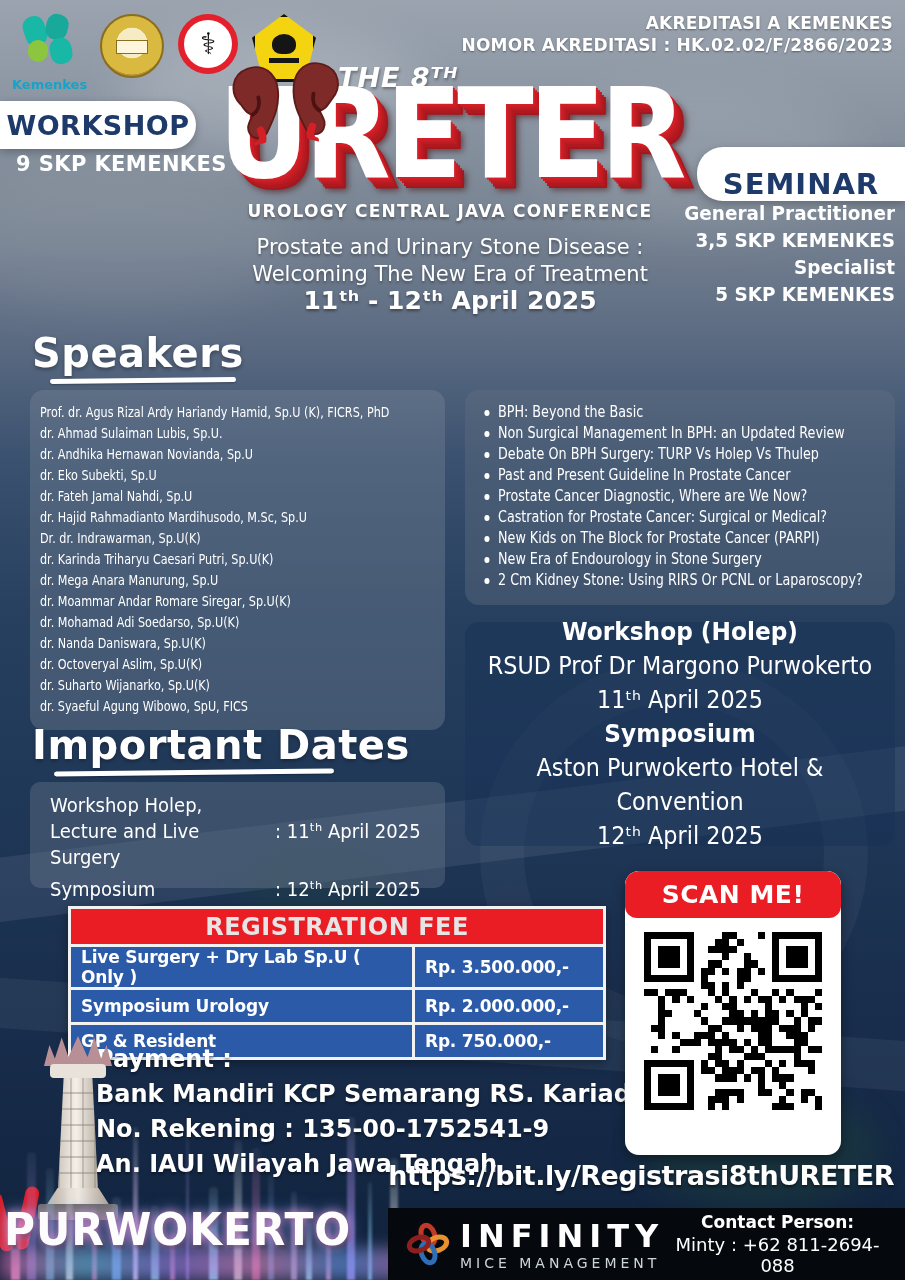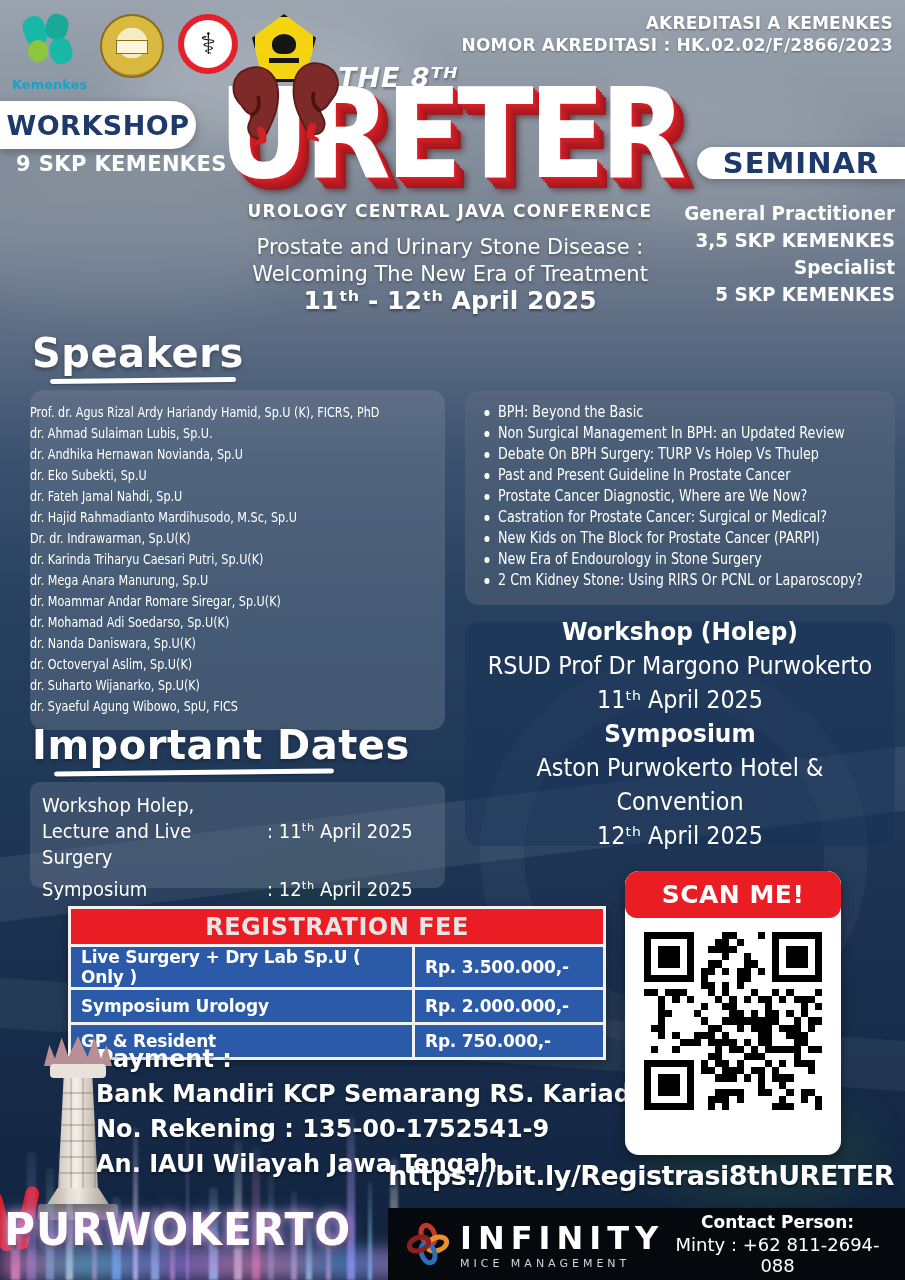--- a/index.html
+++ b/index.html
@@ -28,67 +28,67 @@
   .logo-idi::before{content:"";position:absolute;inset:6px;background:#fff;border-radius:50%;}
   .logo-idi span{position:relative;color:#111;font-size:30px;line-height:1;}
   .logo-iaui{width:58px;height:62px;background:#f4d410;border:3px solid #111;clip-path:polygon(50% 0,100% 35%,82% 100%,18% 100%,0 35%);display:flex;flex-direction:column;align-items:center;justify-content:center;}
   .logo-iaui .blob{width:24px;height:20px;background:#151515;border-radius:50% 50% 40% 40%;}
   .logo-iaui .bar{width:30px;height:5px;background:#151515;margin-top:4px;}
   .accreditation{position:absolute;right:12px;top:12px;text-align:right;font-weight:bold;font-size:17px;line-height:22px;letter-spacing:.2px;text-shadow:0 1px 2px rgba(0,0,0,.4);}
   
   .workshop-pill{position:absolute;left:0;top:101px;width:196px;height:48px;background:#fff;border-radius:0 26px 26px 0;display:flex;align-items:center;justify-content:center;box-shadow:0 3px 8px rgba(0,0,0,.25);}
   .workshop-pill span{color:#1d3a6b;font-weight:bold;font-size:27px;letter-spacing:.5px;}
   .workshop-skp{position:absolute;left:16px;top:152px;font-weight:bold;font-size:21px;letter-spacing:.4px;}
-  .seminar-pill{position:absolute;left:697px;top:147px;width:208px;height:32px;background:#fff;border-radius:26px 0 0 26px;display:flex;align-items:center;justify-content:center;box-shadow:0 3px 8px rgba(0,0,0,.25);}
+  .seminar-pill{position:absolute;left:697px;top:147px;width:208px;height:54px;background:#fff;border-radius:26px 0 0 26px;display:flex;align-items:flex-end;justify-content:center;box-shadow:0 3px 8px rgba(0,0,0,.25);}
   .seminar-pill span{color:#1d3a6b;font-weight:bold;font-size:29px;letter-spacing:1px;}
   .seminar-lines{position:absolute;right:10px;top:200px;width:240px;text-align:right;font-weight:bold;font-size:20px;line-height:27px;transform:scaleX(.92);transform-origin:right top;}
   
   .the8{position:absolute;left:338px;top:62px;font-style:italic;font-weight:bold;font-size:27px;letter-spacing:1px;text-shadow:1px 2px 3px rgba(0,0,0,.35);}
   .wordmark{position:absolute;left:185px;top:72px;width:530px;text-align:center;}
   .wordmark .word{font-weight:900;font-size:112px;line-height:1.1;letter-spacing:-5px;color:#fff;transform:scaleY(1.12);display:inline-block;
     text-shadow:2px 2px 0 #d41f27,4px 4px 0 #c81d24,6px 6px 0 #bc1b22,8px 8px 0 #b01920,10px 10px 0 #a4171e,12px 12px 6px rgba(60,0,0,.55);}
   .kidney{position:absolute;width:58px;height:80px;}
   .conference{position:absolute;left:185px;top:201px;width:530px;text-align:center;font-weight:bold;font-size:17px;letter-spacing:1.2px;text-shadow:0 2px 3px rgba(0,0,0,.35);}
   .subtitle{position:absolute;left:185px;top:234px;width:530px;text-align:center;font-size:21px;line-height:27px;text-shadow:0 2px 3px rgba(0,0,0,.35);}
   .maindate{position:absolute;left:185px;top:286px;width:530px;text-align:center;font-weight:bold;font-size:25px;text-shadow:0 2px 3px rgba(0,0,0,.4);}
   
   .h-section{font-weight:bold;font-size:40px;letter-spacing:.5px;text-shadow:0 2px 4px rgba(0,0,0,.35);}
   .underline{height:5px;background:#fff;border-radius:3px;transform:rotate(-.6deg);box-shadow:0 1px 2px rgba(0,0,0,.3);}
   .panel{position:absolute;border-radius:14px;}
-  .speakers-panel{left:30px;top:390px;width:415px;height:340px;background:rgba(120,134,152,.38);padding:12px 0;box-sizing:border-box;}
+  .speakers-panel{left:30px;top:390px;width:415px;height:340px;background:rgba(120,134,152,.38);padding:12px 10px;box-sizing:border-box;}
   .speakers-list{list-style:none;margin:0;padding:0;width:484px;transform:scaleX(.8);transform-origin:left top;font-size:14px;line-height:21px;}
   .topics-panel{left:465px;top:390px;width:430px;height:215px;background:rgba(96,110,128,.42);padding:12px 16px;box-sizing:border-box;}
   .topics-list{list-style:none;margin:0;padding:0;width:470px;transform:scaleX(.85);transform-origin:left top;font-size:15px;line-height:21px;}
   .topics-list li{padding-left:20px;position:relative;}
   .topics-list li::before{content:"";position:absolute;left:4px;top:8px;width:6px;height:6px;border-radius:50%;background:#fff;}
   .venue-panel{left:465px;top:622px;width:430px;height:224px;background:rgba(22,48,86,.45);display:flex;align-items:center;justify-content:center;text-align:center;}
   .venue-inner{width:452px;transform:scaleX(.93);transform-origin:center;font-size:24px;line-height:34px;}
   .venue-inner .b{font-weight:bold;font-size:25px;}
-  .dates-panel{left:30px;top:782px;width:415px;height:106px;background:rgba(120,134,152,.32);border-radius:10px;padding:10px 12px;box-sizing:border-box;}
+  .dates-panel{left:30px;top:782px;width:415px;height:106px;background:rgba(120,134,152,.32);border-radius:10px;padding:10px 20px;box-sizing:border-box;}
   .dates-grid{width:434px;transform:scaleX(.9);transform-origin:left top;display:grid;grid-template-columns:250px 184px;font-size:20px;line-height:26px;row-gap:6px;align-items:center;}
   .dates-grid .lbl{white-space:pre-line;}
   
   .reg-table{position:absolute;left:68px;top:906px;width:538px;border-collapse:collapse;box-shadow:0 3px 10px rgba(0,0,0,.35);}
   .reg-table td,.reg-table th{border:3px solid #f2f2f2;}
   .reg-head{background:#ea1d25;color:#e5e5e5;font-weight:bold;font-size:24px;text-align:center;height:33px;letter-spacing:.5px;}
   .reg-row td{background:#2a5aa8;color:#fff;font-weight:bold;font-size:17px;height:32px;padding:0 10px;letter-spacing:-.2px;}
   .reg-row td.fee{width:168px;}
   
   .payment{position:absolute;left:96px;top:1042px;font-weight:bold;font-size:24px;line-height:35px;text-shadow:0 2px 3px rgba(0,0,0,.45);}
   
   .scan-card{position:absolute;left:625px;top:871px;width:216px;height:284px;border-radius:14px;background:#fff;box-shadow:0 4px 12px rgba(0,0,0,.4);overflow:hidden;}
   .scan-head{height:47px;background:#ea1d25;display:flex;align-items:center;justify-content:center;border-radius:14px 14px 12px 12px;}
   .scan-head span{color:#fff;font-weight:bold;font-size:25px;letter-spacing:.5px;}
   .qr-wrap{display:flex;align-items:center;justify-content:center;margin-top:14px;}
   
   .reg-url{position:absolute;left:300px;top:1160px;width:594px;text-align:right;font-weight:bold;font-size:27px;letter-spacing:-.5px;text-shadow:0 2px 3px rgba(0,0,0,.5);}
   .footer-bar{position:absolute;left:388px;top:1208px;width:517px;height:72px;background:#05090d;display:flex;align-items:center;}
   .inf-logo{display:flex;align-items:center;gap:10px;margin-left:18px;}
   .inf-text .name{font-weight:bold;font-size:32px;letter-spacing:6px;}
-  .inf-text .sub{font-size:11px;letter-spacing:4px;color:#cdd5dc;margin-top:0;}
+  .inf-text .sub{font-size:14px;letter-spacing:4px;color:#cdd5dc;margin-top:0;}
   .contact{margin-left:auto;margin-right:14px;text-align:center;}
   .contact .cl{font-weight:bold;font-size:17px;}
   .contact .cv{font-weight:normal;font-size:18px;margin-top:2px;}
   
   .fountain{position:absolute;bottom:0;border-radius:4px 4px 0 0;filter:blur(1px);}
   .city-glow{position:absolute;left:0;top:1248px;width:430px;height:32px;background:linear-gradient(90deg,#ff72c0,#7fd4ff,#b18cff,#ff9ad5,#6fa8ff,#ff72c0);opacity:.55;filter:blur(8px);}
   .tower{position:absolute;left:30px;top:1036px;width:96px;height:186px;}
   .tower .crown{position:absolute;left:14px;top:0;width:68px;height:30px;background:#b98f96;clip-path:polygon(0 100%,8% 30%,16% 75%,26% 5%,36% 70%,50% 0,64% 70%,74% 5%,84% 75%,92% 30%,100% 100%);}
   .tower .cap{position:absolute;left:20px;top:28px;width:56px;height:14px;background:#e8e2da;border-radius:4px;}
   .tower .shaft{position:absolute;left:28px;top:42px;width:40px;height:112px;background:

